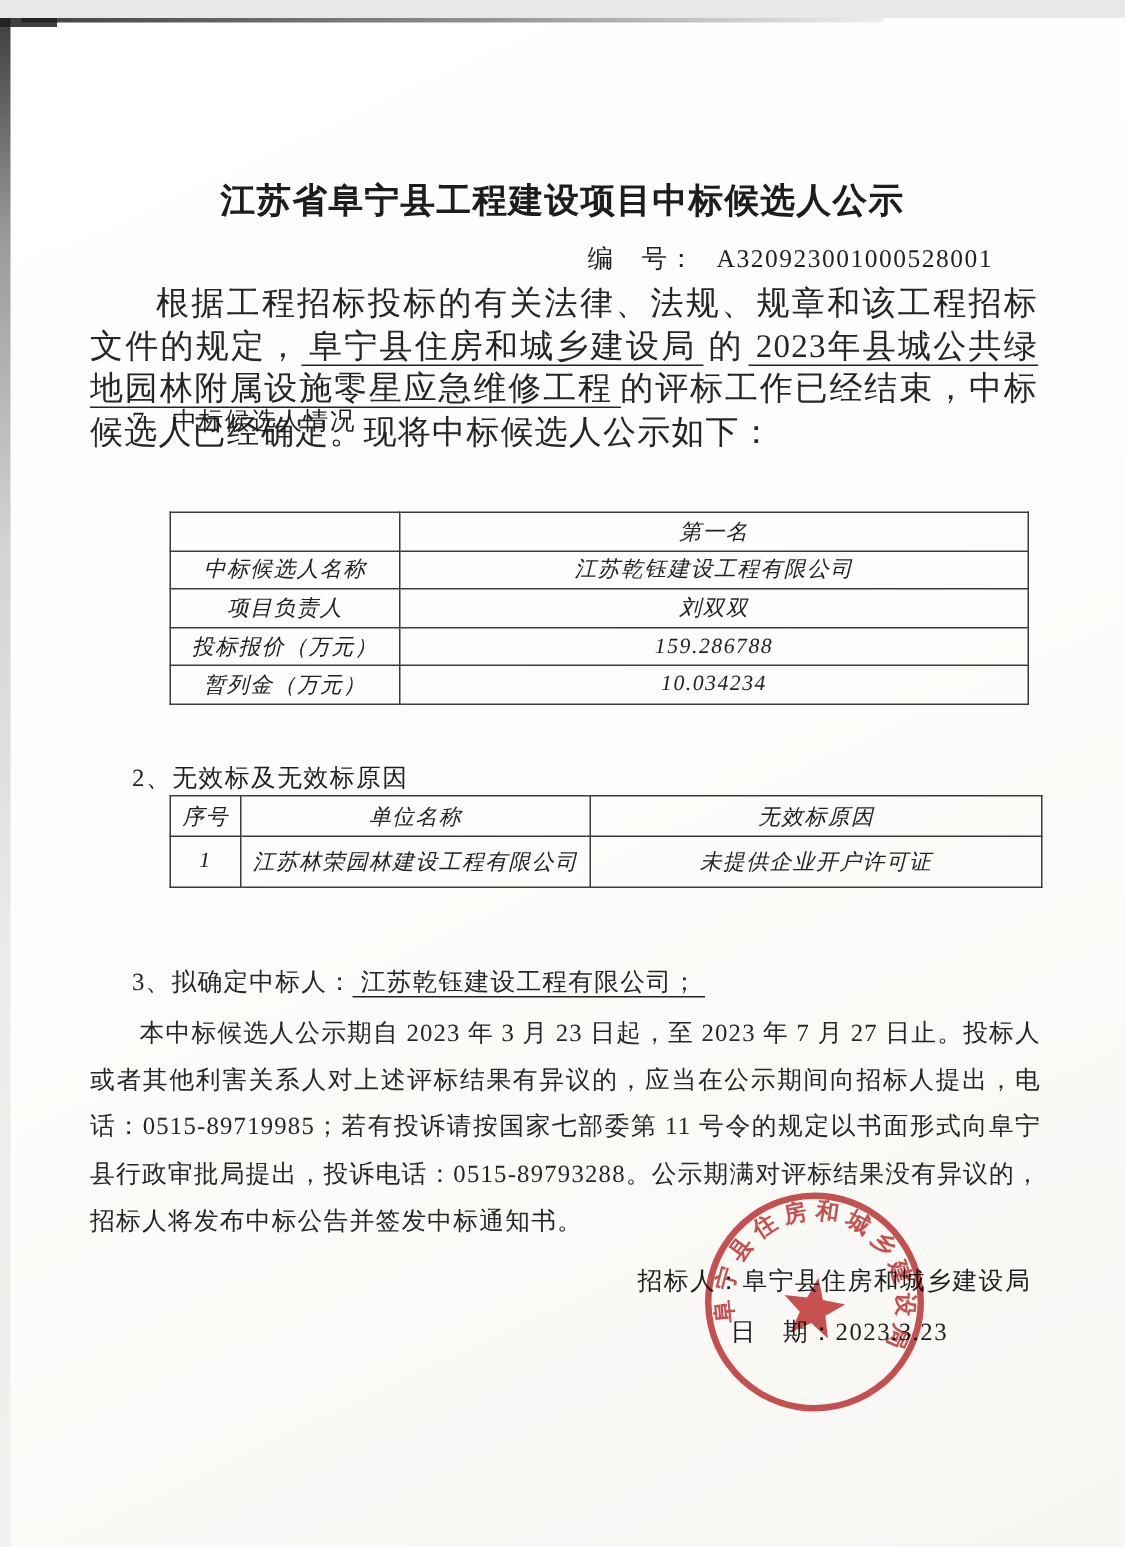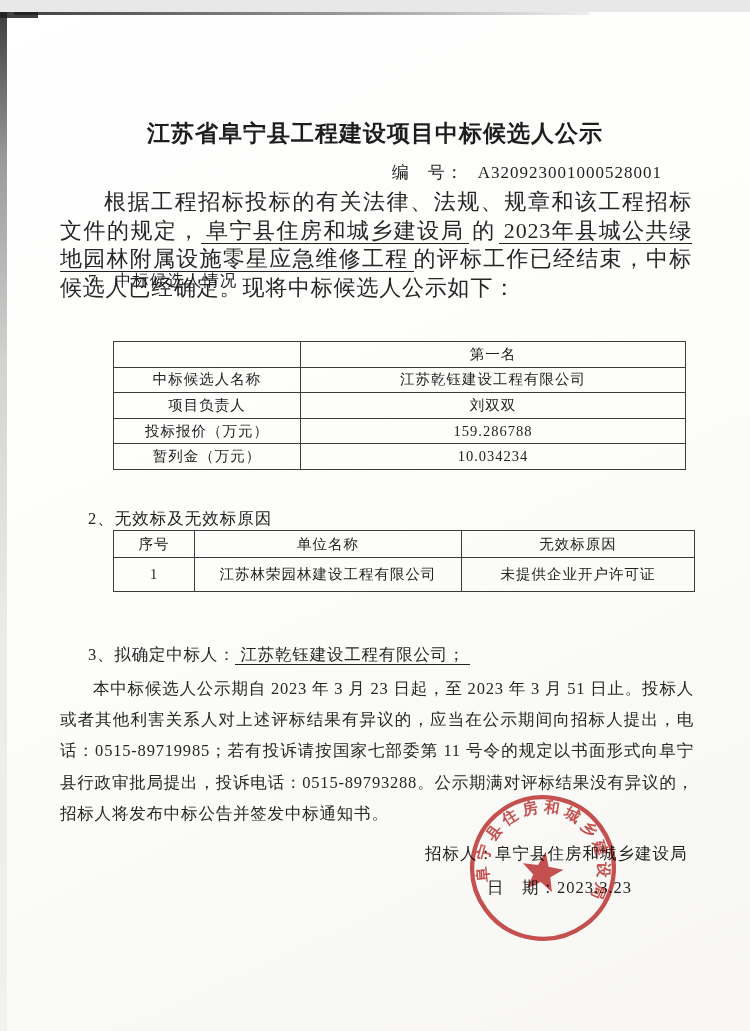--- a/index.html
+++ b/index.html
@@ -55,21 +55,21 @@
   .sec1-heading{top:258px;}
   .sec2-heading{top:496px;}
   table{
     position:absolute;border-collapse:collapse;
     font-size:14.5px;color:#222;
     letter-spacing:1px;
   }
   td,th{
     border:1.4px solid #3c3c3c;
     text-align:center;vertical-align:middle;
-    font-weight:normal;padding:1px 18px;
+    font-weight:normal;padding:1px 1px;font-style:italic;
   }
   .table1{top:329px;left:113px;width:573px;}
   .table1 tr{height:25.6px;}
   .table1 .c1{width:150px;}
   .table2{top:518px;left:113px;width:582px;}
   .table2 .hrow{height:27px;}
   .table2 .drow{height:34px;}
   .table2 .cA{width:44px;}
   .table2 .cB{width:230px;}
   .sec3{
@@ -151,21 +151,21 @@
       <tr class="drow">
         <td class="cA">1</td>
         <td class="cB">江苏林荣园林建设工程有限公司</td>
         <td>未提供企业开户许可证</td>
       </tr>
     </tbody>
   </table>
 
   <div class="sec3">
     <p class="sec3-head"><span>3、拟确定中标人：</span><span class="u">江苏乾钰建设工程有限公司；</span></p>
-    <p class="sec3-body">本中标候选人公示期自 2023 年 3 月 23 日起，至 2023 年 3 月 51 日止。投标人或者其他利害关系人对上述评标结果有异议的，应当在公示期间向招标人提出，电话：0515-89719985；若有投诉请按国家七部委第 11 号令的规定以书面形式向阜宁县行政审批局提出，投诉电话：0515-89793288。公示期满对评标结果没有异议的，招标人将发布中标公告并签发中标通知书。</p>
+    <p class="sec3-body">本中标候选人公示期自 2023 年 3 月 23 日起，至 2023 年 7 月 27 日止。投标人或者其他利害关系人对上述评标结果有异议的，应当在公示期间向招标人提出，电话：0515-89719985；若有投诉请按国家七部委第 11 号令的规定以书面形式向阜宁县行政审批局提出，投诉电话：0515-89793288。公示期满对评标结果没有异议的，招标人将发布中标公告并签发中标通知书。</p>
   </div>
 
   <div class="signature">
     <div class="row1">
       <span>招标人：</span><span>阜宁县住房和城乡建设局</span>
     </div>
     <div class="row2">
       <span>日　期：</span><span>2023.3.23</span>
     </div>
   </div>

